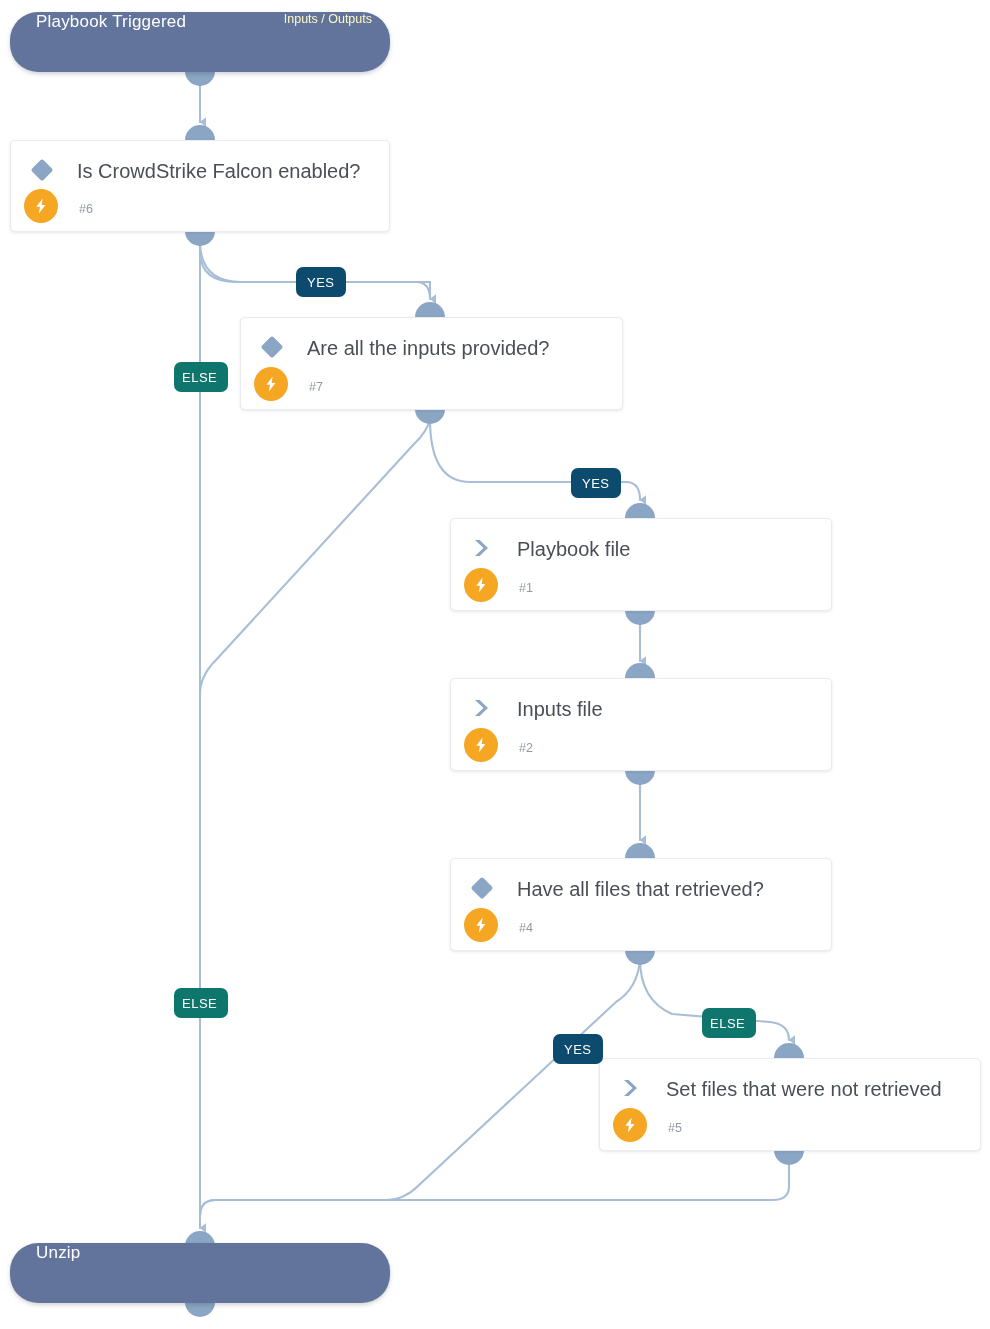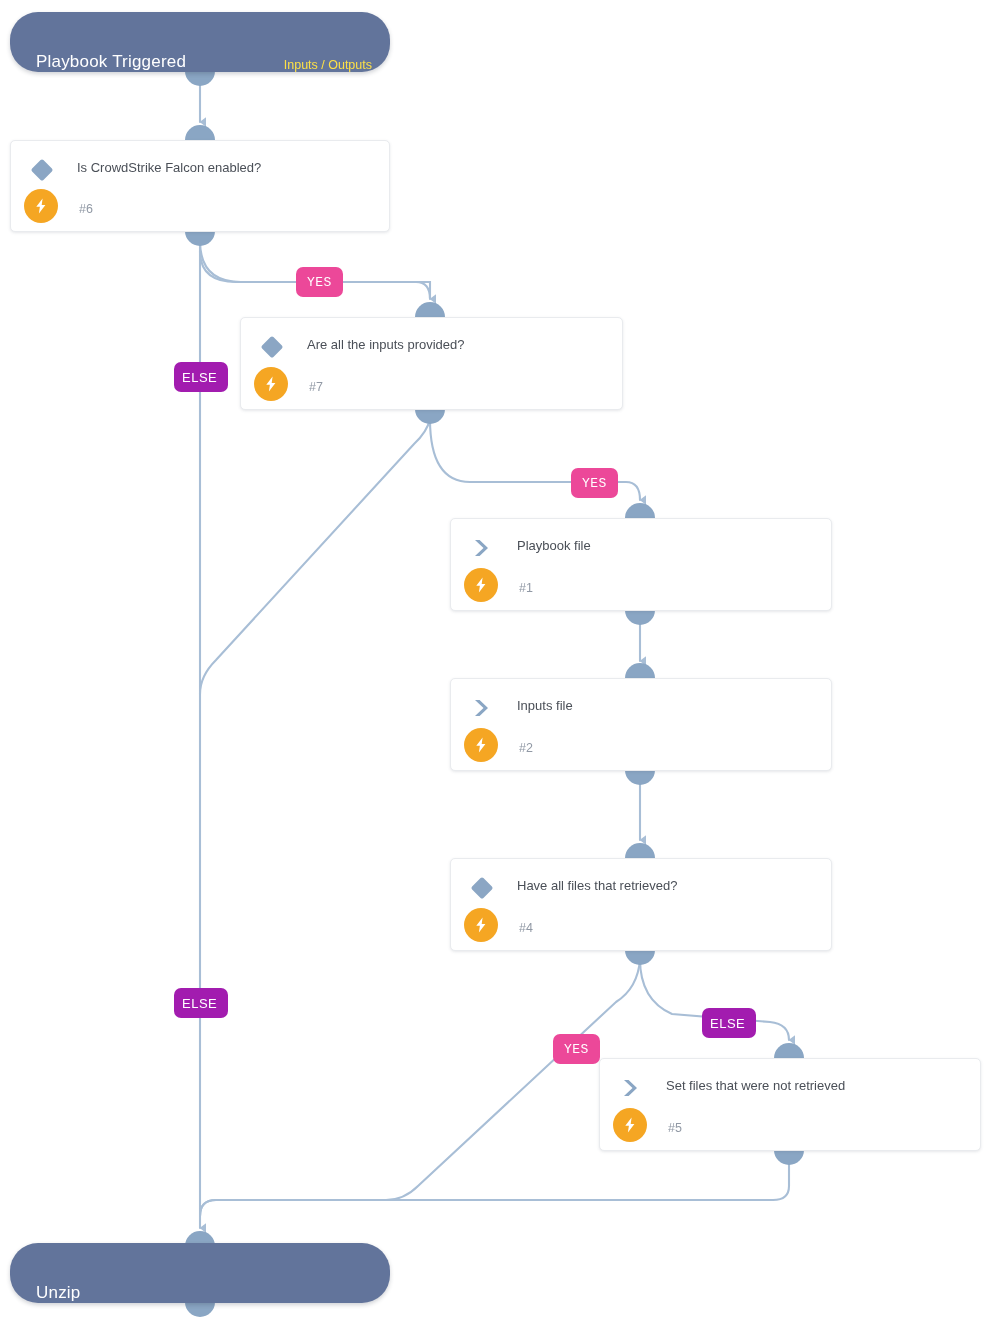--- a/index.html
+++ b/index.html
@@ -27,54 +27,54 @@
     pointer-events: none;
   }
 
   
   .pill {
     position: absolute;
     box-sizing: border-box;
     background: #62749b;
     border-radius: 28px;
     display: flex;
-    align-items: flex-end;
+    align-items: flex-start;
     box-shadow: 0 2px 4px rgba(40,50,70,0.22);
     z-index: 5;
   }
   .pill .pill-title {
     color: #ffffff;
     font-size: 17px;
     letter-spacing: .2px;
     margin-left: 26px;
     white-space: nowrap;
   }
   .pill .pill-meta {
-    color: #fde047;
+    color: #fef9c3;
     font-size: 12.5px;
     margin-left: auto;
     margin-right: 18px;
     white-space: nowrap;
   }
 
   
   .card {
     position: absolute;
     box-sizing: border-box;
     background: #ffffff;
     border: 1px solid #e9ebee;
     border-radius: 5px;
     box-shadow: 0 1px 3px rgba(60,70,90,0.13);
     z-index: 5;
   }
   .card-title {
     position: absolute;
     left: 66px;
     top: 19px;
-    font-size: 13px;
+    font-size: 20px;
     color: #4a4f57;
     white-space: nowrap;
   }
   .card-num {
     position: absolute;
     left: 68px;
     bottom: 15px;
     font-size: 12.5px;
     color: #9199a5;
   }
@@ -134,22 +134,22 @@
     display: flex;
     align-items: center;
     justify-content: center;
     border-radius: 7px;
     font-size: 13px;
     letter-spacing: .5px;
     color: #ffffff;
     z-index: 8;
     white-space: nowrap;
   }
-  .blabel.yes  { background: #ec4899; font-family: Liberation Mono, monospace; }
-  .blabel.else { background: #a21caf; padding-left: 8px; }
+  .blabel.yes  { background: #0c4a6e; }
+  .blabel.else { background: #0f766e; padding-left: 8px; }
 </style>
 </head>
 <body>
 
 <div id="canvas">
 
   <svg id="edges" viewBox="0 0 990 1329" width="990" height="1329" aria-hidden="true">
     <defs>
       <marker id="ah" markerWidth="11" markerHeight="11" refX="5.5" refY="8.2" orient="auto" markerUnits="userSpaceOnUse">
         <path d="M0.8 2.2 L5.5 8.6 L10.2 2.2 Z" fill="#a8bed6"></path>

